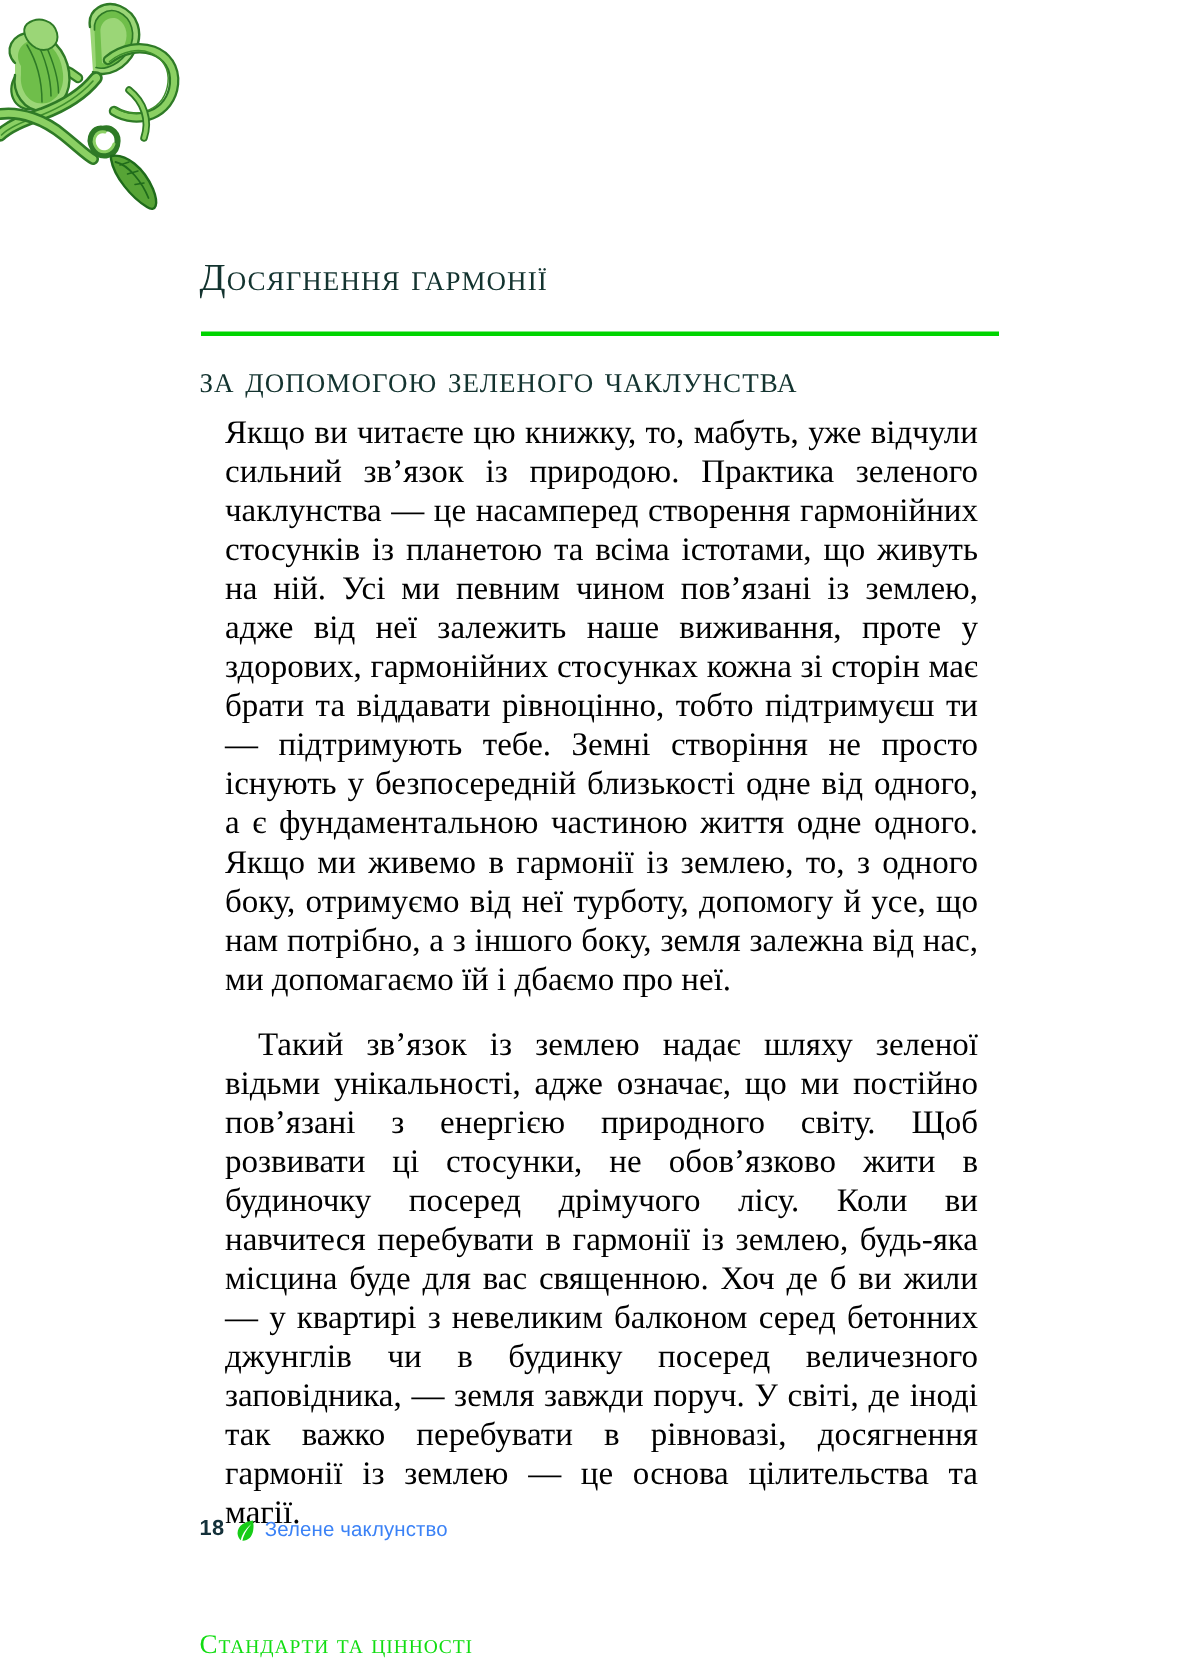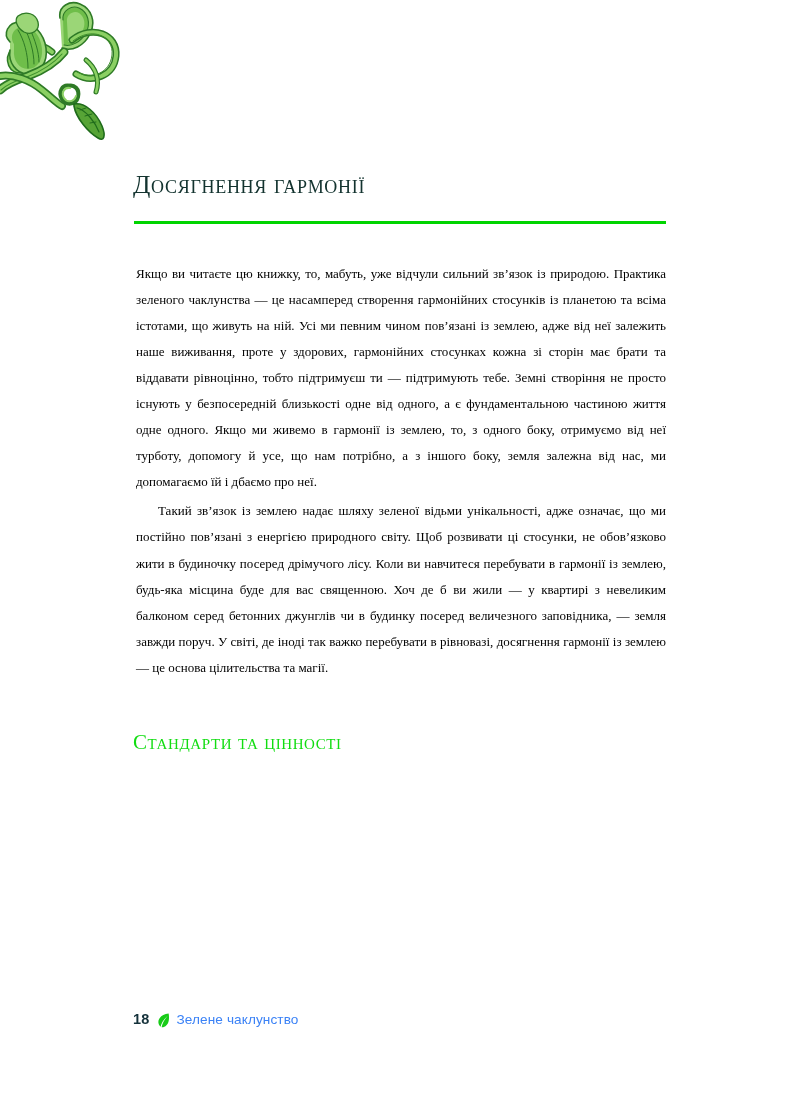--- a/index.html
+++ b/index.html
@@ -65,42 +65,42 @@
   }
 
   
   .body-block {
     position: absolute;
     top: 258px;
     left: 0;
     width: 536px;
   }
   p.para {
-    margin: 3px;
+    margin: 17px;
     text-align: justify;
     text-justify: inter-word;
-    font-size: 13px;
+    font-size: 22px;
     line-height: 26.05px;
     hyphens: auto;
     -webkit-hyphens: auto;
     text-indent: 0;
   }
   p.para.indent {
     text-indent: 22px;
   }
 
   
   .section-heading {
     margin: 0;
     padding: 0;
     color: #11dd11;
     font-family: "Liberation Serif", "DejaVu Serif", serif;
     font-variant: small-caps;
     font-weight: normal;
-    font-size: 21px;
+    font-size: 18px;
     line-height: 24px;
     letter-spacing: 0.6px;
   }
   .heading-gap-top { height: 46px; }
   .heading-gap-bottom { height: 23px; }
 
   
   .footer {
     position: absolute;
     left: 133px;
@@ -170,20 +170,21 @@
 
       <path d="M18 16 C26 10 36 14 38 22 C40 30 32 36 24 32 C17 28 14 20 18 16 Z" fill="#9BD677" stroke="#2E7A26" stroke-width="1.3"></path>
     </g>
   </svg>
 </div>
 
 <div class="page">
 
   <h1 class="chapter-title">
     <span class="t-line">Досягнення гармонії</span>
+    <span class="t-line">за допомогою зеленого чаклунства</span>
   </h1>
 
   <div class="title-rule"></div>
 
   <div class="body-block">
 
     <p class="para">Якщо ви читаєте цю книжку, то, мабуть, уже відчули сильний зв’язок із природою. Практика зеленого чаклунства — це насамперед створення гармонійних стосунків із планетою та всіма істотами, що живуть на ній. Усі ми певним чином пов’язані із землею, адже від неї залежить наше виживання, проте у здорових, гармонійних стосунках кожна зі сторін має брати та віддавати рівноцінно, тобто підтримуєш ти — підтримують тебе. Земні створіння не просто існують у безпосередній близькості одне від одного, а є фундаментальною частиною життя одне одного. Якщо ми живемо в гармонії із землею, то, з одного боку, отримуємо від неї турботу, допомогу й усе, що нам потрібно, а з іншого боку, земля залежна від нас, ми допомагаємо їй і дбаємо про неї.</p>
 
     <p class="para indent">Такий зв’язок із землею надає шляху зеленої відьми унікальності, адже означає, що ми постійно пов’язані з енергією природного світу. Щоб розвивати ці стосунки, не обов’язково жити в будиночку посеред дрімучого лісу. Коли ви навчитеся перебувати в гармонії із землею, будь-яка місцина буде для вас священною. Хоч де б ви жили — у квартирі з невеликим балконом серед бетонних джунглів чи в будинку посеред величезного заповідника, — земля завжди поруч. У світі, де іноді так важко перебувати в рівновазі, досягнення гармонії із землею — це основа цілительства та магії.</p>
 

